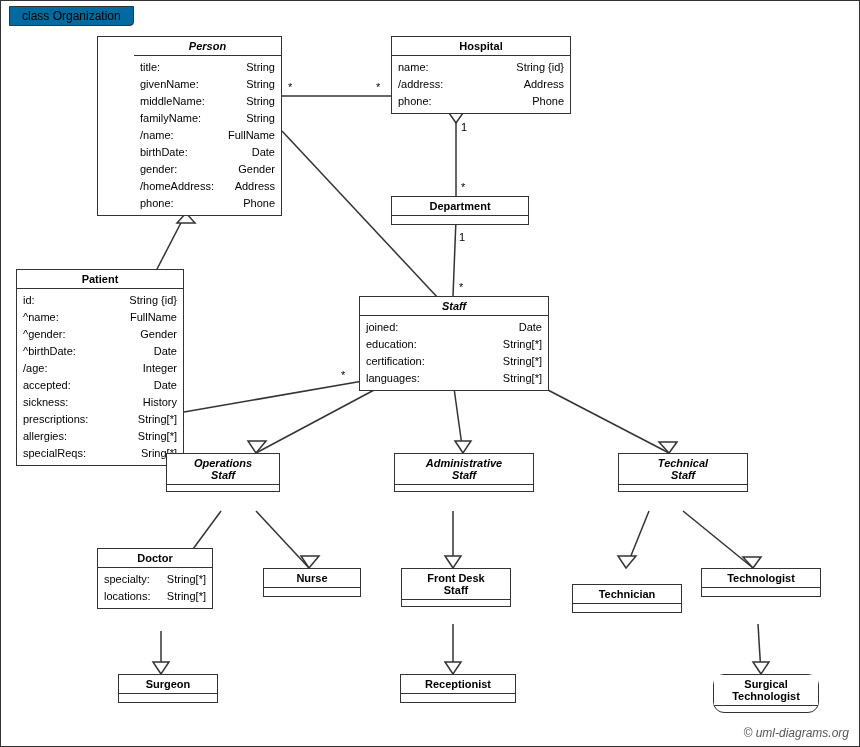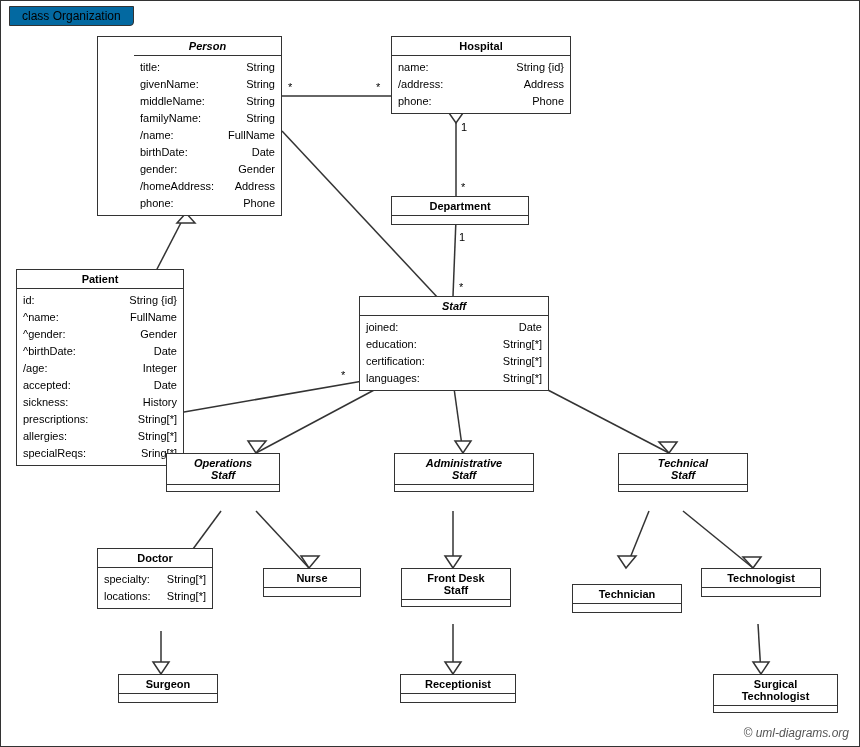--- a/index.html
+++ b/index.html
@@ -326,19 +326,19 @@
   <div class="uml-class" style="left:105px; top:673px; width:100px;margin-left:12px;">
     <div class="class-header non-italic">Surgeon</div>
     <div class="class-body" style="height:8px;"></div>
   </div>
 
   <div class="uml-class" style="left:399px; top:673px; width:116px;">
     <div class="class-header non-italic">Receptionist</div>
     <div class="class-body" style="height:8px;"></div>
   </div>
 
-  <div class="uml-class" style="left:712px; top:673px; width:125px;">
+  <div class="uml-class" style="left:712px; top:673px; width:106px;border-radius:11px;">
     <div class="class-header non-italic">Surgical<br>Technologist</div>
     <div class="class-body" style="height:5px;"></div>
   </div>
 
   <div class="copyright">© uml-diagrams.org</div>
 </div>
 
 </body></html>

